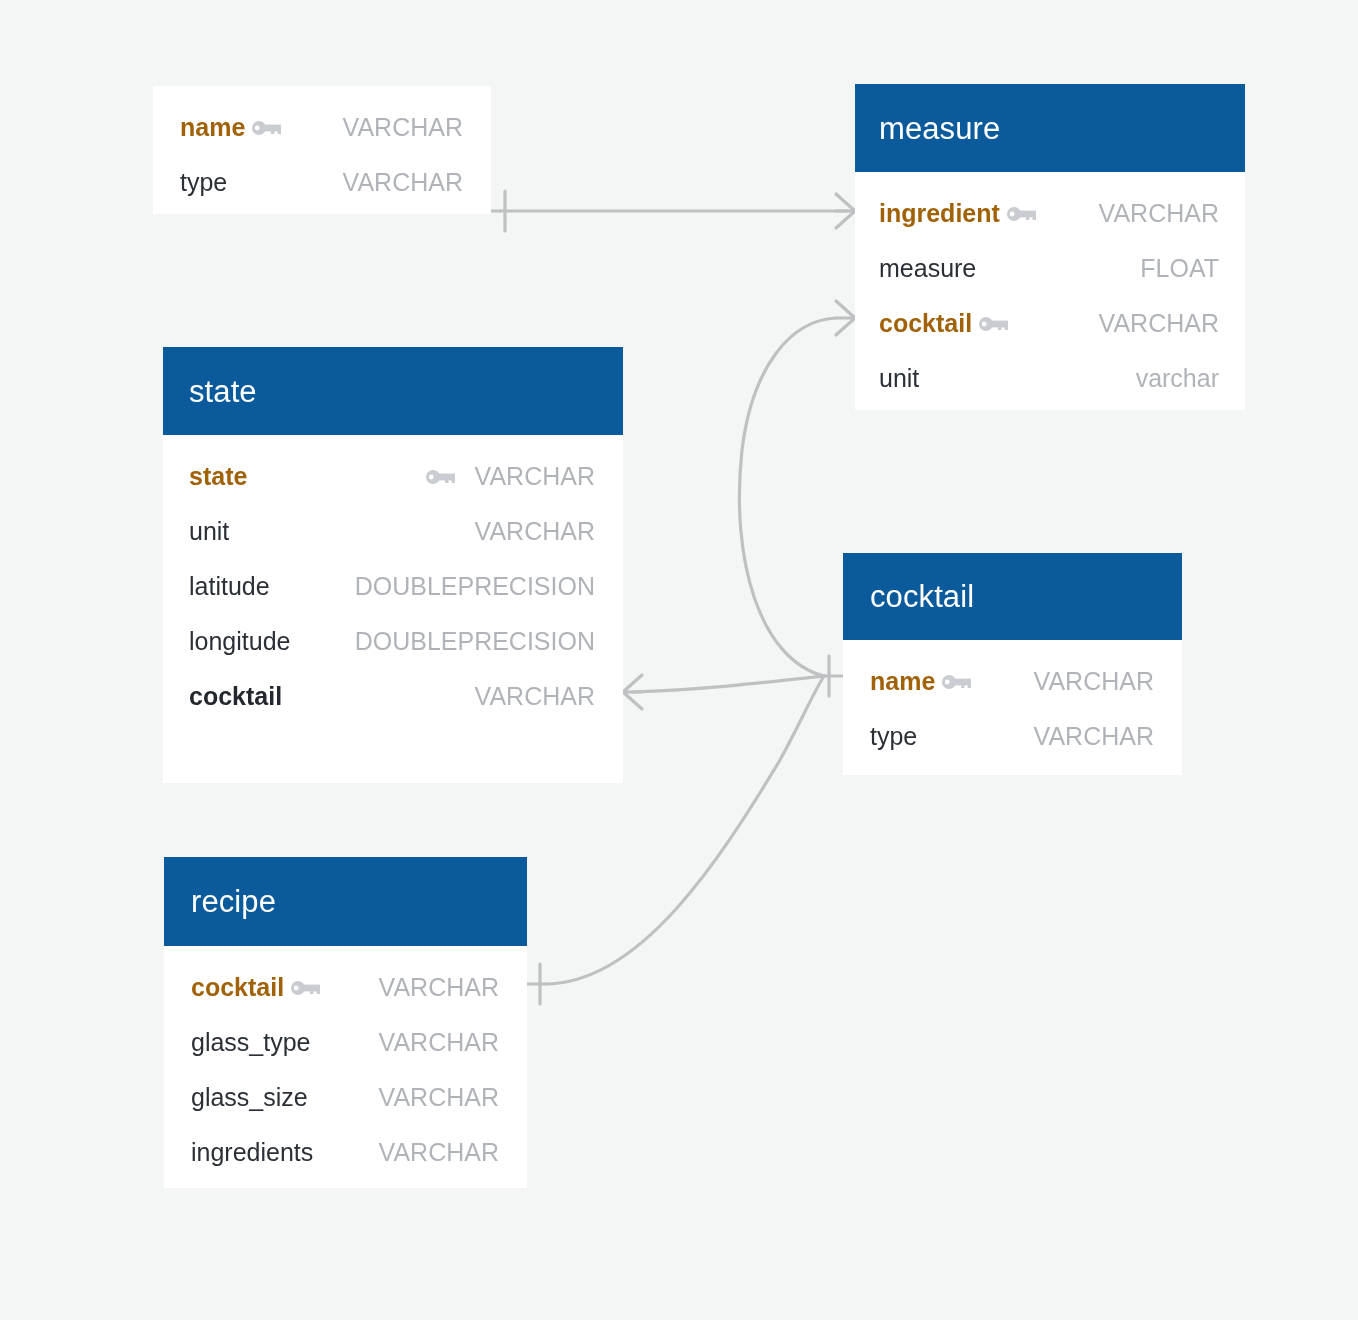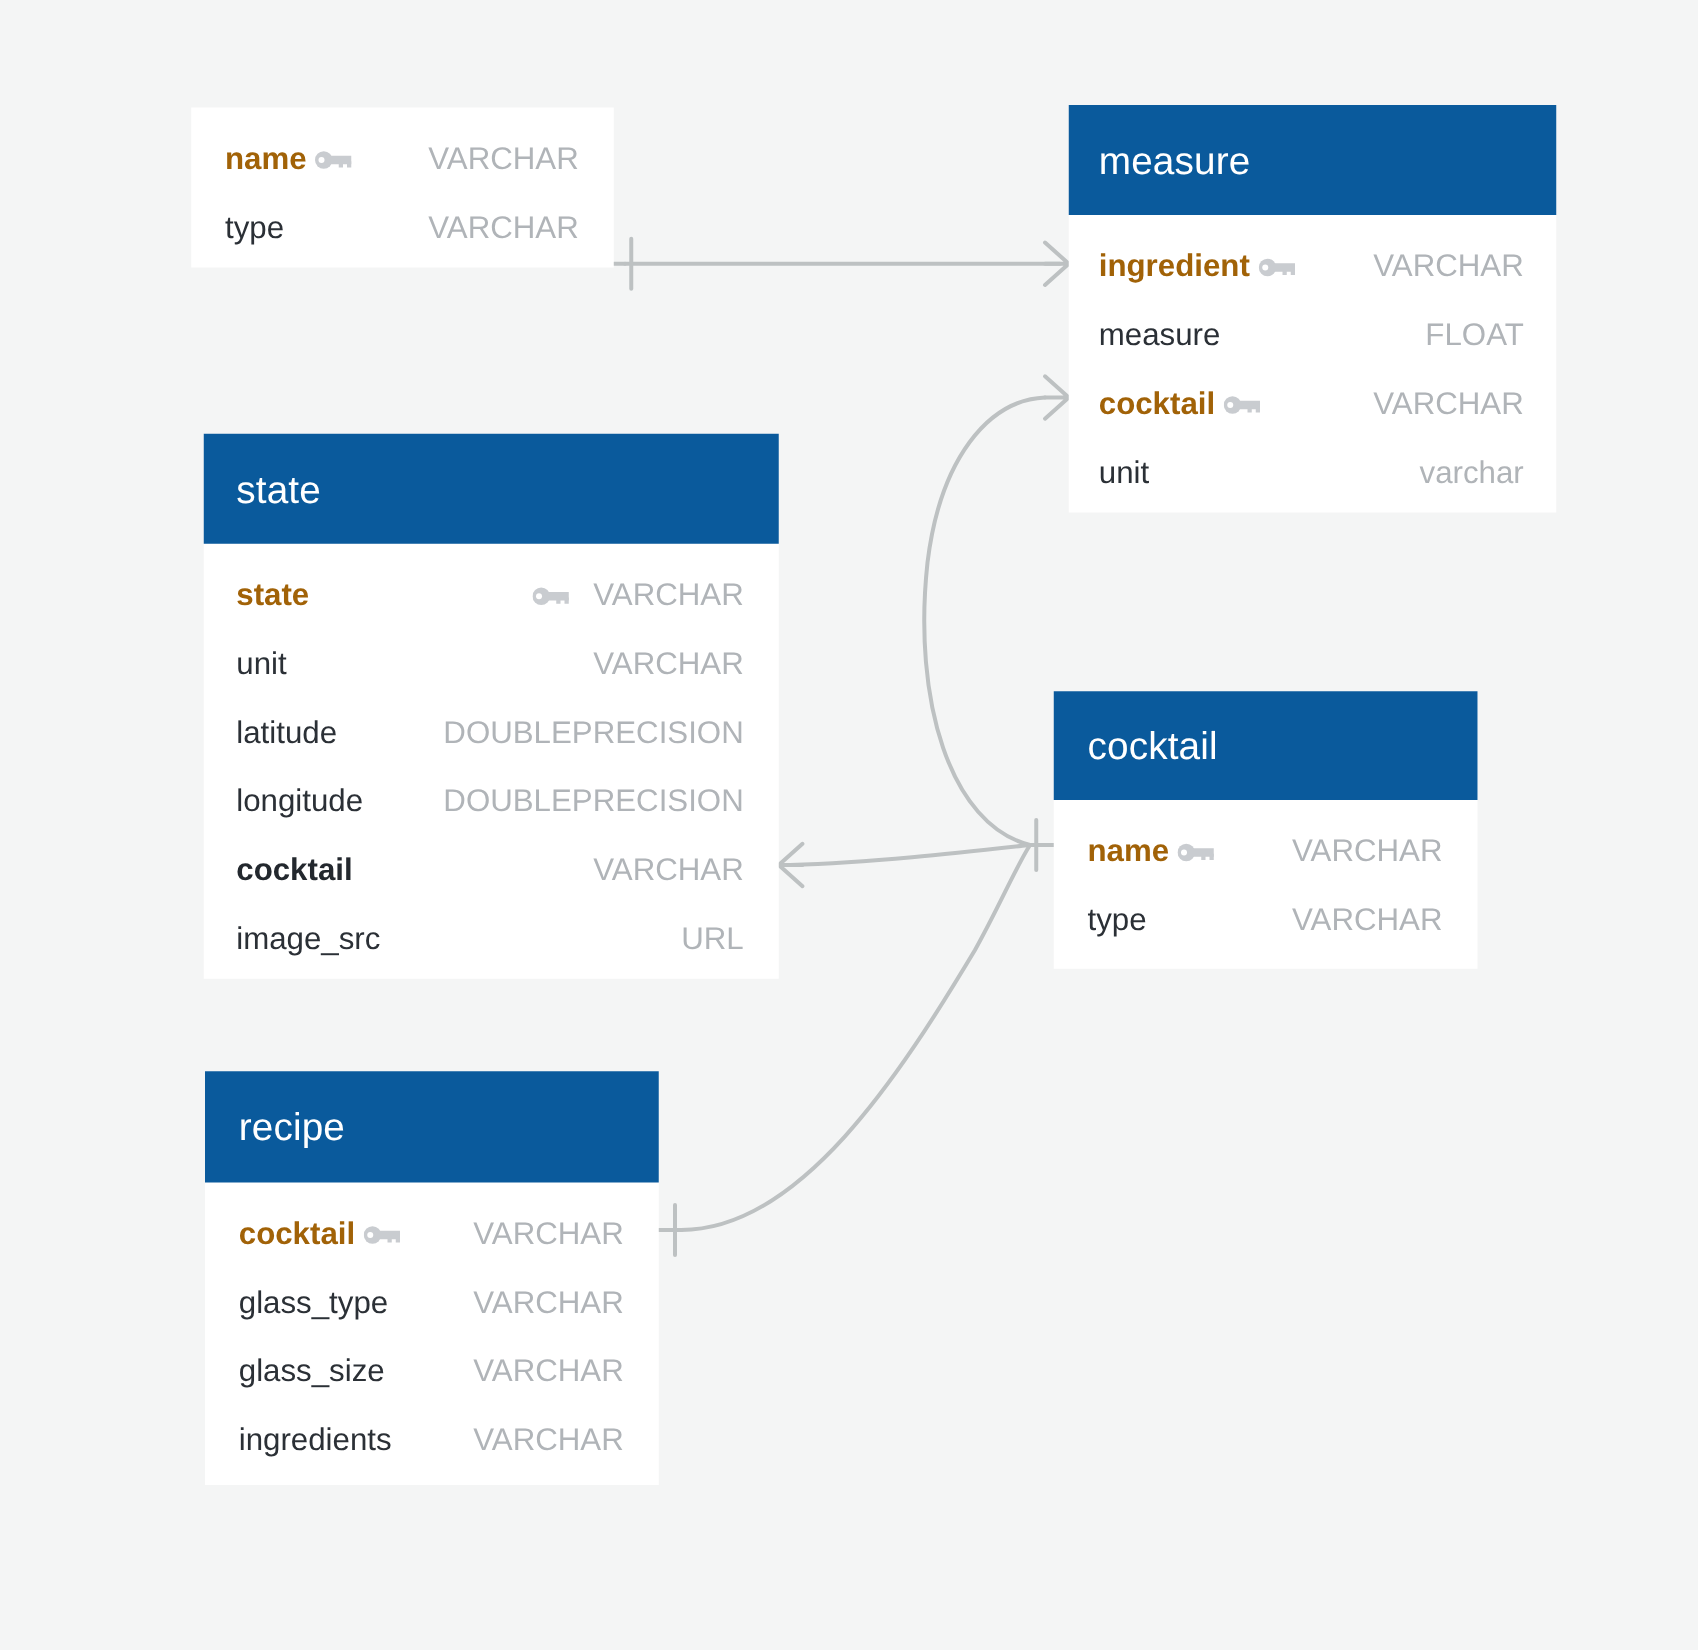--- a/index.html
+++ b/index.html
@@ -278,26 +278,20 @@
         <span class="field-type">DOUBLEPRECISION</span>
       </div>
 
       <div class="field-row">
         <span class="field-name fk">cocktail</span>
         <span class="field-spacer"></span>
         <span class="key-slot"></span>
         <span class="field-type">VARCHAR</span>
       </div>
 
-      <div class="field-row">
-        <span class="field-name">image_src</span>
-        <span class="field-spacer"></span>
-        <span class="key-slot"></span>
-        <span class="field-type">URL</span>
-      </div>
 
     </div>
   </div>
 
   <div class="entity" id="ent-cocktail">
     <div class="entity-header">
       <span class="entity-title">cocktail</span>
     </div>
     <div class="entity-body">
 

